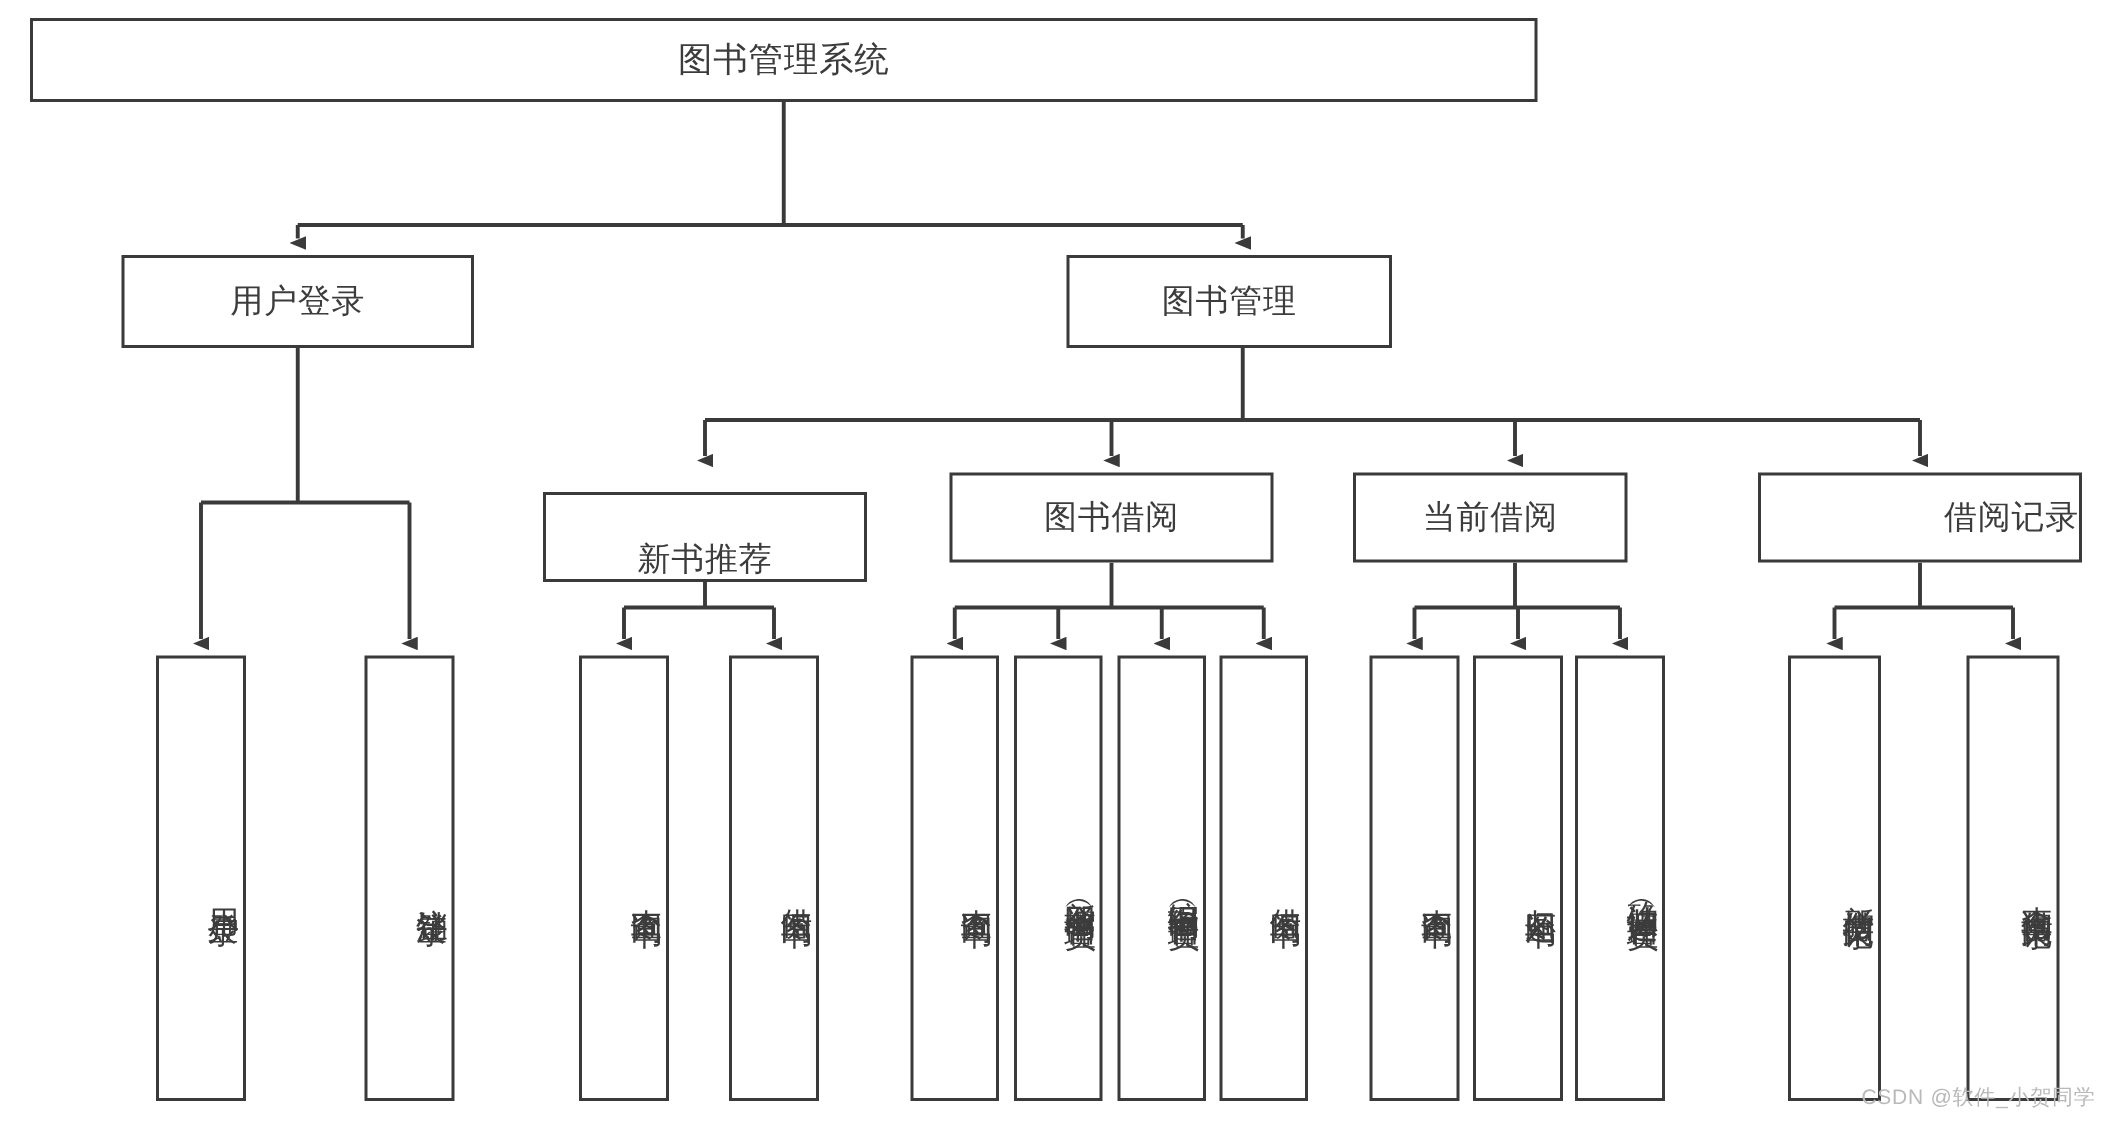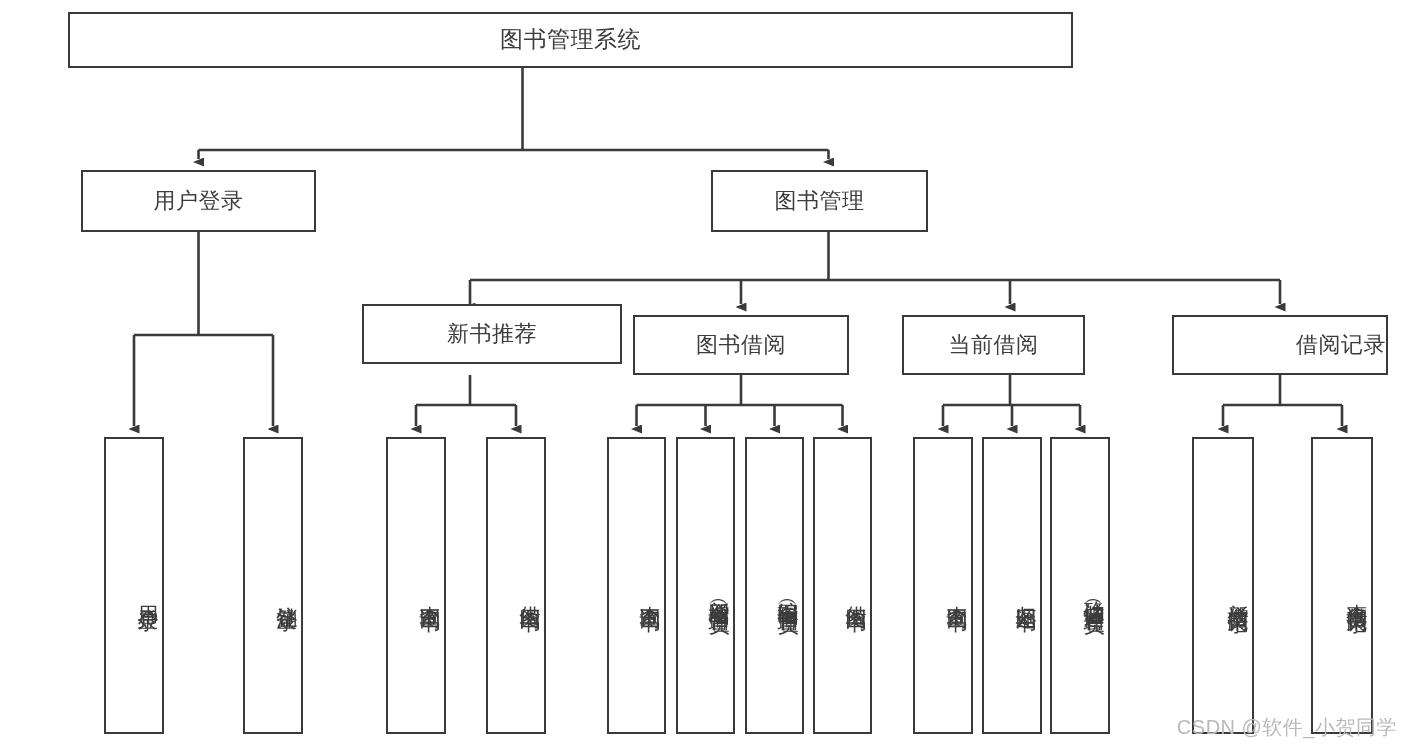--- a/index.html
+++ b/index.html
@@ -55,21 +55,21 @@
   }
   .node.v .lbl {
     writing-mode: vertical-rl;
     text-orientation: upright;
     display: block;
   }
   .watermark {
     position: absolute;
     right: 8px;
     bottom: 6px;
-    font-size: 20px;
+    font-size: 14px;
     color: #b9b9b9;
     letter-spacing: 0.5px;
     white-space: nowrap;
     pointer-events: none;
   }
 </style>
 </head>
 <body>
 
 <div id="canvas">
@@ -110,32 +110,32 @@
         <path d="M943,405 L943,426" marker-end="url(#arrow)"></path>
         <path d="M1012,405 L1012,426" marker-end="url(#arrow)"></path>
         <path d="M1080,405 L1080,426" marker-end="url(#arrow)"></path>
         <path d="M1280,375 L1280,405"></path>
         <path d="M1223,405 L1342,405"></path>
         <path d="M1223,405 L1223,426" marker-end="url(#arrow)"></path>
         <path d="M1342,405 L1342,426" marker-end="url(#arrow)"></path>
       </g>
   </svg>
 
-  <div class="node root h" style="left: 20px; top: 12px; width: 1005px; height: 56px; margin-left: 48px;">
+  <div class="node root h" style="left: 20px; top: 12px; width: 1005px; height: 56px;">
     <span class="lbl">图书管理系统</span>
   </div>
 
   <div class="node h" style="left: 81px; top: 170px; width: 235px; height: 62px;">
     <span class="lbl">用户登录</span>
   </div>
   <div class="node h" style="left: 711px; top: 170px; width: 217px; height: 62px;">
     <span class="lbl">图书管理</span>
   </div>
 
-  <div class="node h" style="left: 362px; top: 304px; width: 260px; height: 60px;">
+  <div class="node h" style="left: 362px; top: 328px; width: 216px; height: 60px; align-items: flex-end;">
     <span class="lbl">新书推荐</span>
   </div>
   <div class="node h" style="left: 633px; top: 315px; width: 216px; height: 60px;">
     <span class="lbl">图书借阅</span>
   </div>
   <div class="node h" style="left: 902px; top: 315px; width: 183px; height: 60px;">
     <span class="lbl">当前借阅</span>
   </div>
   <div class="node h" style="left: 1172px; top: 315px; width: 216px; height: 60px; justify-content: flex-end;">
     <span class="lbl">借阅记录</span>

